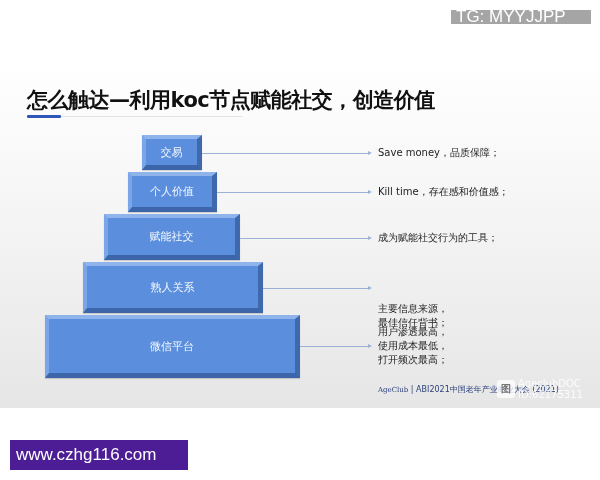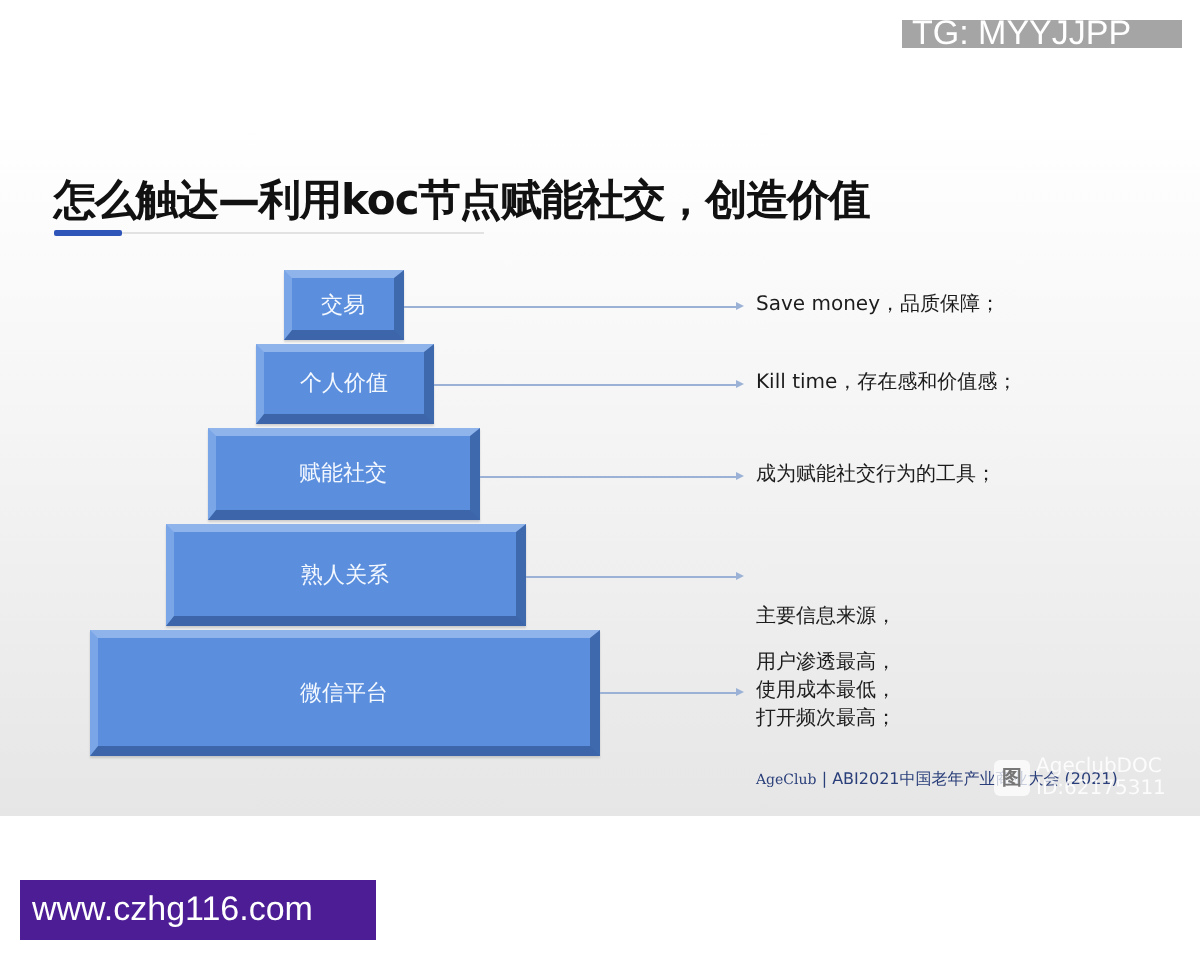--- a/index.html
+++ b/index.html
@@ -117,20 +117,21 @@
   <div>Save money，品质保障；</div>
 </div>
 <div class="desc" style="top:185px;">
   <div>Kill time，存在感和价值感；</div>
 </div>
 <div class="desc" style="top:231px;">
   <div>成为赋能社交行为的工具；</div>
 </div>
 <div class="desc" style="top:278px;margin-top:24px;">
   <div>主要信息来源，</div>
+  <div>最佳信任背书；</div>
 </div>
 <div class="desc" style="top:325px;">
   <div>用户渗透最高，</div>
   <div>使用成本最低，</div>
   <div>打开频次最高；</div>
 </div>
 
 <div class="footer-text">
   <span class="brand">AgeClub</span>
   <span>|</span>

